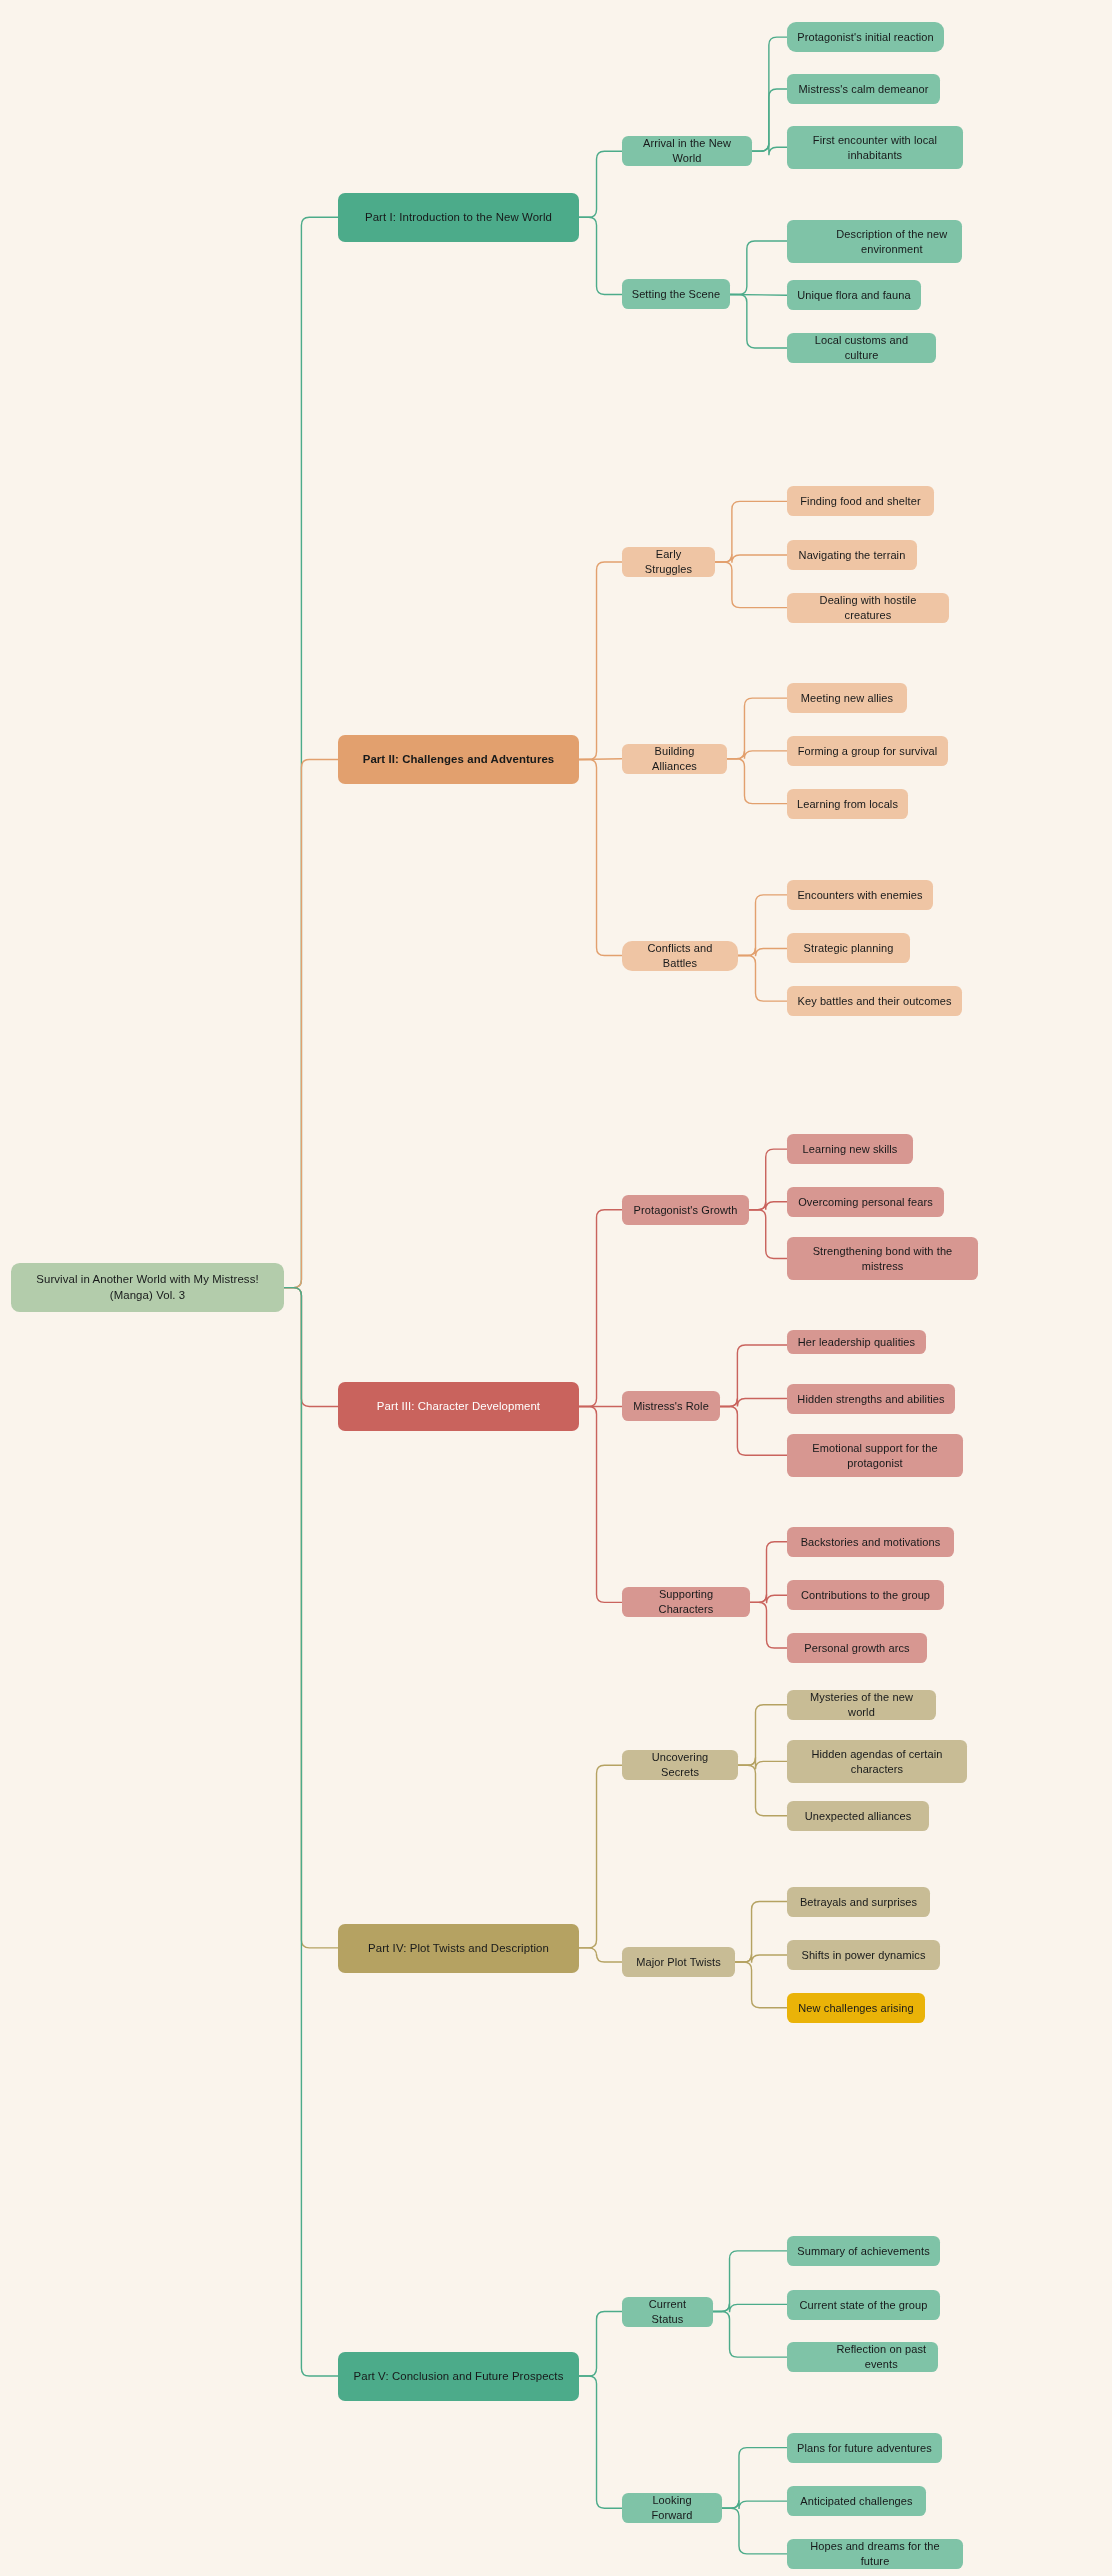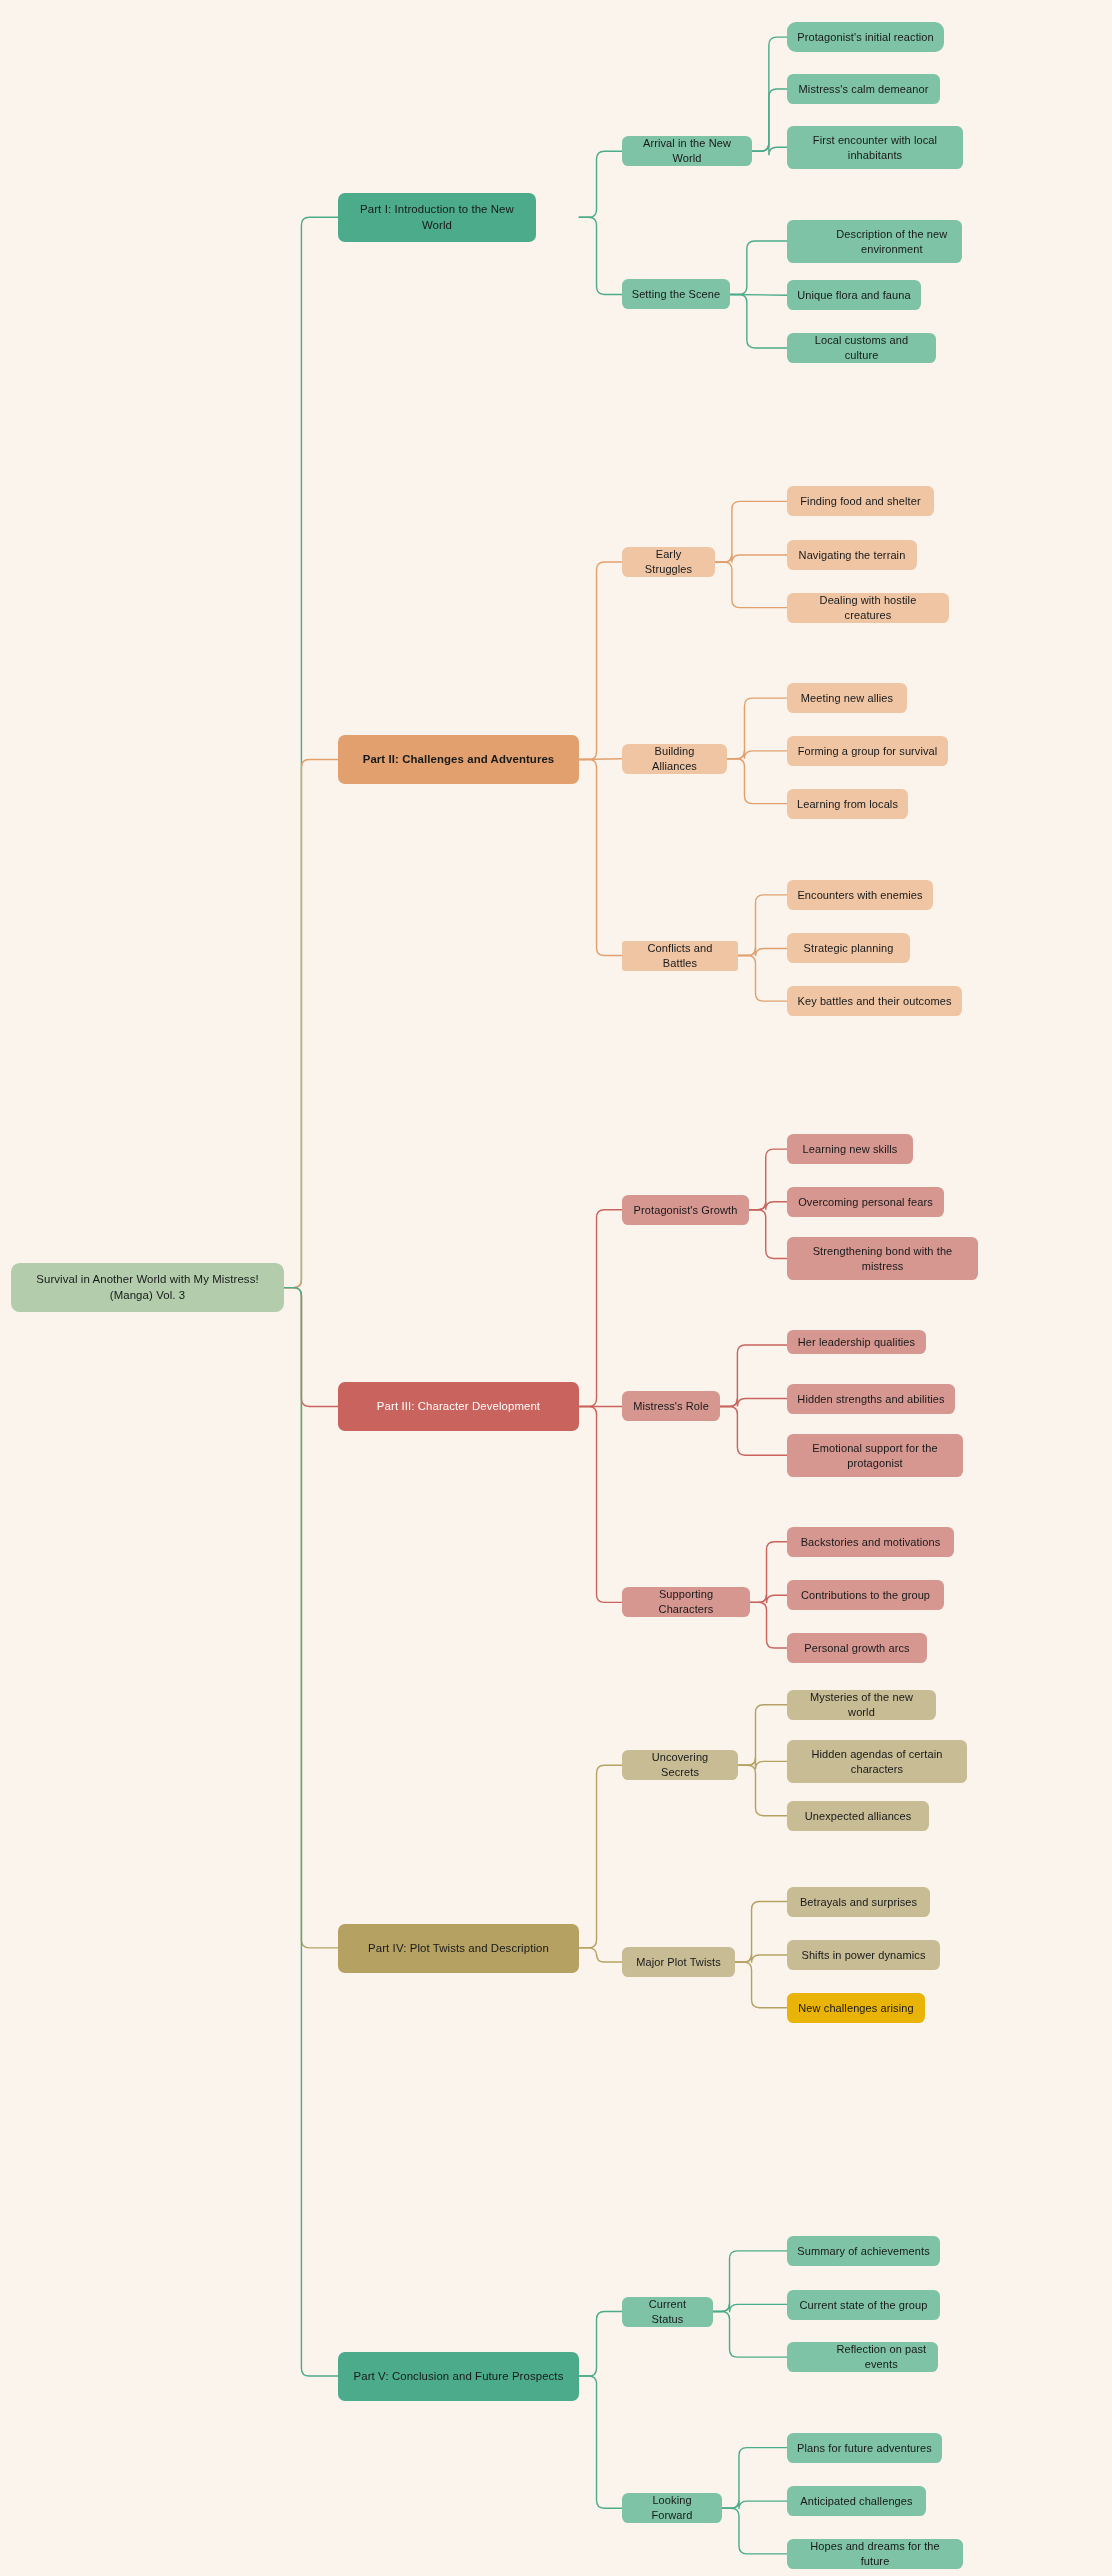--- a/index.html
+++ b/index.html
@@ -85,21 +85,21 @@
       <path d="M 905 2937 L 917 2937 Q 927 2937 927 2947 L 927 2985 Q 927 2995 937 2995 L 1000 2995" fill="none" stroke="#4cab8a" stroke-width="1.8" stroke-linecap="round"></path>
       <path d="M 736 3019 L 748 3019 Q 758 3019 758 3029 L 758 3177 Q 758 3187 768 3187 L 790 3187" fill="none" stroke="#4cab8a" stroke-width="1.8" stroke-linecap="round"></path>
       <path d="M 917 3187 L 929 3187 Q 939 3187 939 3177 L 939 3120 Q 939 3110 949 3110 L 1000 3110" fill="none" stroke="#4cab8a" stroke-width="1.8" stroke-linecap="round"></path>
       <path d="M 917 3187 L 929 3187 Q 939 3187 939 3177 L 939 3188 Q 939 3178 949 3178 L 1000 3178" fill="none" stroke="#4cab8a" stroke-width="1.8" stroke-linecap="round"></path>
       <path d="M 917 3187 L 929 3187 Q 939 3187 939 3197 L 939 3235 Q 939 3245 949 3245 L 1000 3245" fill="none" stroke="#4cab8a" stroke-width="1.8" stroke-linecap="round"></path>
     </svg>
   <div id="nodes">
       <div class="node root" style="left: 11px; top: 1263px; width: 273px; height: 49px; background: rgb(179, 204, 171); color: rgb(23, 25, 26); border-radius: 8.7px;">
         <span class="lbl">Survival in Another World with My Mistress! (Manga) Vol. 3</span>
       </div>
-      <div class="node l1" style="left: 338px; top: 193px; width: 198px; height: 49px; background: rgb(76, 171, 138); color: rgb(23, 25, 26); border-radius: 7px;">
+      <div class="node l1" style="left: 338px; top: 193px; width: 241px; height: 49px; background: rgb(76, 171, 138); color: rgb(23, 25, 26); border-radius: 7px;">
         <span class="lbl">Part I: Introduction to the New World</span>
       </div>
       <div class="node l2" style="left: 622px; top: 136px; width: 130px; height: 30px; background: rgb(127, 195, 167); color: rgb(23, 25, 26); border-radius: 6.3px;">
         <span class="lbl">Arrival in the New World</span>
       </div>
       <div class="node l3" style="left: 787px; top: 22px; width: 157px; height: 30px; background: rgb(127, 195, 167); color: rgb(23, 25, 26); border-radius: 9px;">
         <span class="lbl">Protagonist's initial reaction</span>
       </div>
       <div class="node l3" style="left: 787px; top: 74px; width: 153px; height: 30px; background: rgb(127, 195, 167); color: rgb(23, 25, 26); border-radius: 6.3px;">
         <span class="lbl">Mistress's calm demeanor</span>
@@ -139,21 +139,21 @@
       </div>
       <div class="node l3" style="left: 787px; top: 683px; width: 120px; height: 30px; background: rgb(239, 197, 164); color: rgb(23, 25, 26); border-radius: 6.3px;">
         <span class="lbl">Meeting new allies</span>
       </div>
       <div class="node l3" style="left: 787px; top: 736px; width: 161px; height: 30px; background: rgb(239, 197, 164); color: rgb(23, 25, 26); border-radius: 6.3px;">
         <span class="lbl">Forming a group for survival</span>
       </div>
       <div class="node l3" style="left: 787px; top: 789px; width: 121px; height: 30px; background: rgb(239, 197, 164); color: rgb(23, 25, 26); border-radius: 6.3px;">
         <span class="lbl">Learning from locals</span>
       </div>
-      <div class="node l2" style="left: 622px; top: 941px; width: 116px; height: 30px; background: rgb(239, 197, 164); color: rgb(23, 25, 26); border-radius: 3px;">
+      <div class="node l2" style="left: 622px; top: 941px; width: 116px; height: 30px; background: rgb(239, 197, 164); color: rgb(23, 25, 26); border-radius: 10px;">
         <span class="lbl">Conflicts and Battles</span>
       </div>
       <div class="node l3" style="left: 787px; top: 880px; width: 146px; height: 30px; background: rgb(239, 197, 164); color: rgb(23, 25, 26); border-radius: 6.3px;">
         <span class="lbl">Encounters with enemies</span>
       </div>
       <div class="node l3" style="left: 787px; top: 933px; width: 123px; height: 30px; background: rgb(239, 197, 164); color: rgb(23, 25, 26); border-radius: 6.3px;">
         <span class="lbl">Strategic planning</span>
       </div>
       <div class="node l3" style="left: 787px; top: 986px; width: 175px; height: 30px; background: rgb(239, 197, 164); color: rgb(23, 25, 26); border-radius: 6.3px;">
         <span class="lbl">Key battles and their outcomes</span>

